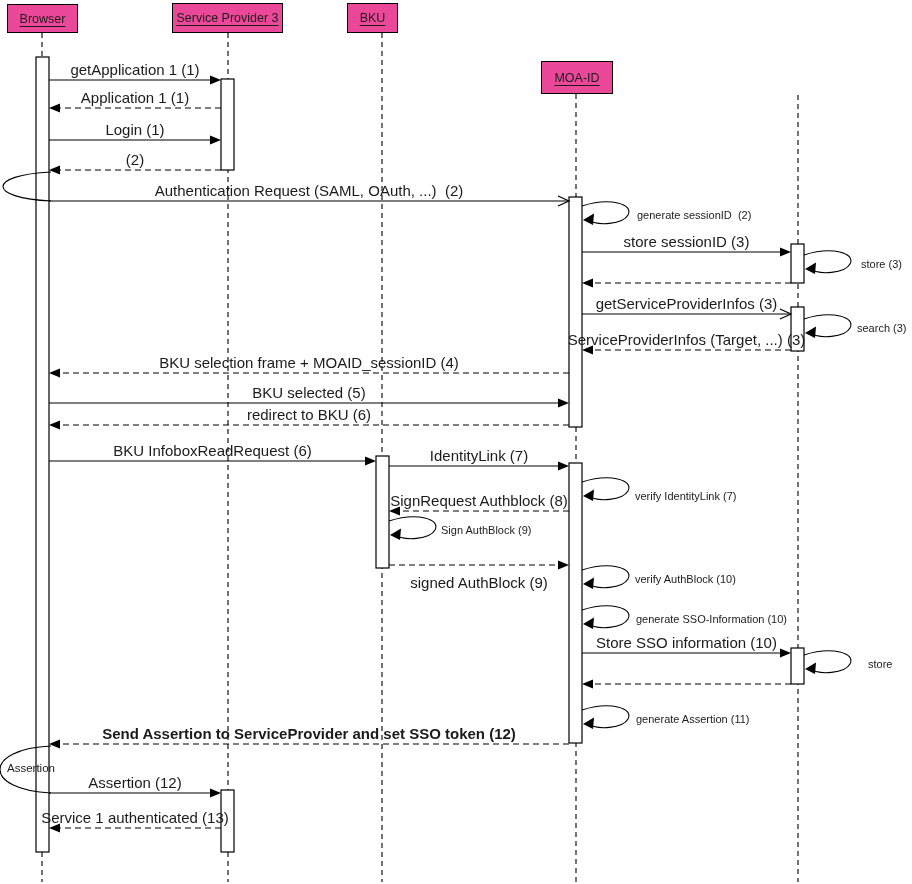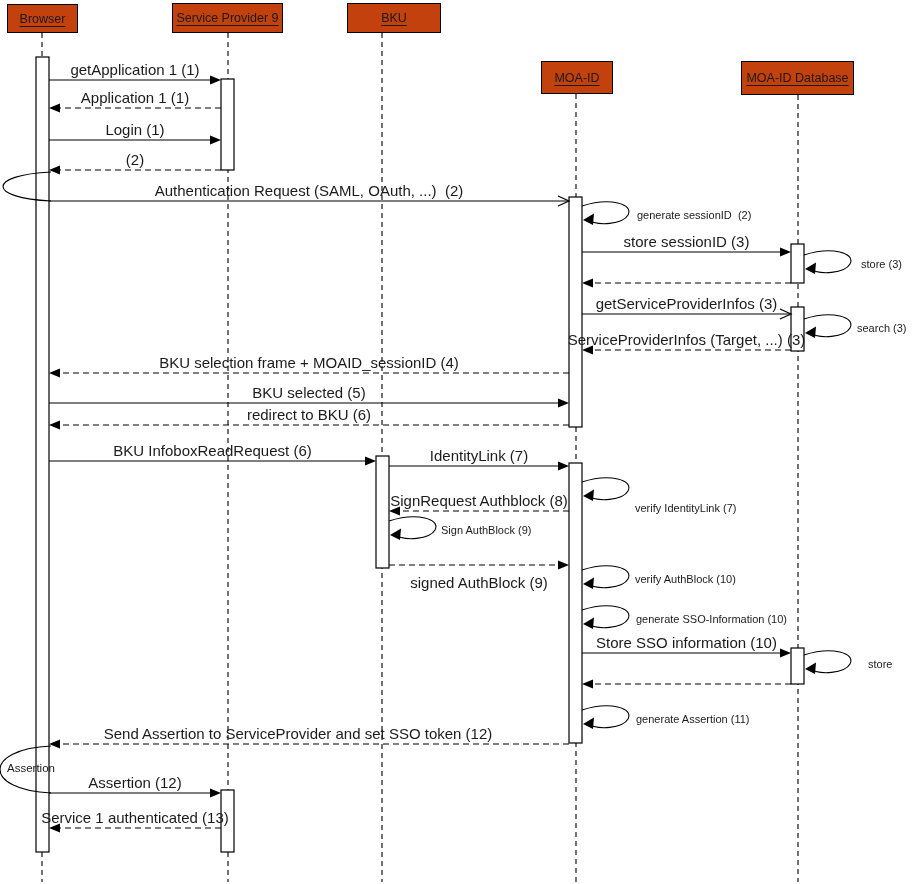--- a/index.html
+++ b/index.html
@@ -3,21 +3,21 @@
 <meta charset="utf-8">
 <style>
   html,body{margin:0;padding:0;background:#ffffff;}
   #stage{
     position:relative;width:912px;height:884px;background:#ffffff;
     font-family:"Liberation Sans","DejaVu Sans",sans-serif;overflow:hidden;
   }
   #layer-svg{position:absolute;left:0;top:0;width:912px;height:884px;}
   .actor-box{
     position:absolute;box-sizing:border-box;border:1.4px solid #000;
-    background:#c2410c;display:flex;align-items:center;justify-content:center;
+    background:#ec4899;display:flex;align-items:center;justify-content:center;
     font-size:12.5px;color:#1b1b1b;z-index:3;
   }
   .actor-box span{text-decoration:underline;text-underline-offset:3px;white-space:nowrap;}
   .msg-label{
     position:absolute;transform:translateX(-50%);font-size:15px;color:#1b1b1b;
     white-space:pre;z-index:4;line-height:12px;
   }
   .loop-label{
     position:absolute;font-size:11px;color:#1b1b1b;white-space:pre;z-index:4;line-height:12px;
   }
@@ -117,40 +117,37 @@
     <div class="msg-label" style="left: 686.5px; top: 298px;">getServiceProviderInfos (3)</div>
     <div class="msg-label" style="left: 686.5px; top: 334px;">ServiceProviderInfos (Target, ...) (3)</div>
     <div class="msg-label" style="left: 309px; top: 357px;">BKU selection frame + MOAID_sessionID (4)</div>
     <div class="msg-label" style="left: 309px; top: 387px;">BKU selected (5)</div>
     <div class="msg-label" style="left: 309px; top: 409px;">redirect to BKU (6)</div>
     <div class="msg-label" style="left: 212.5px; top: 445px;">BKU InfoboxReadRequest (6)</div>
     <div class="msg-label" style="left: 479px; top: 450px;">IdentityLink (7)</div>
     <div class="msg-label" style="left: 479px; top: 495px;">SignRequest Authblock (8)</div>
     <div class="msg-label" style="left: 479px; top: 549px; margin-top: 28px;">signed AuthBlock (9)</div>
     <div class="msg-label" style="left: 686.5px; top: 637px;">Store SSO information (10)</div>
-    <div class="msg-label" style="left: 298px; top: 728px;">Send Assertion to ServiceProvider and set SSO token (12)</div>
+    <div class="msg-label" style="left: 309px; top: 728px; font-weight: bold;">Send Assertion to ServiceProvider and set SSO token (12)</div>
     <div class="msg-label" style="left: 135px; top: 777px;">Assertion (12)</div>
     <div class="msg-label" style="left: 135px; top: 812px;">Service 1 authenticated (13)</div>
     <div class="loop-label" style="left: 637px; top: 209px;">generate sessionID  (2)</div>
     <div class="loop-label" style="left: 861px; top: 258px;">store (3)</div>
     <div class="loop-label" style="left: 857px; top: 322px;">search (3)</div>
-    <div class="loop-label" style="left: 635px; top: 502px;">verify IdentityLink (7)</div>
+    <div class="loop-label" style="left: 635px; top: 490px;">verify IdentityLink (7)</div>
     <div class="loop-label" style="left: 441px; top: 524px;">Sign AuthBlock (9)</div>
     <div class="loop-label" style="left: 635px; top: 573px;">verify AuthBlock (10)</div>
     <div class="loop-label" style="left: 636px; top: 613px;">generate SSO-Information (10)</div>
     <div class="loop-label" style="left: 868px; top: 658px;">store</div>
     <div class="loop-label" style="left: 636px; top: 713px;">generate Assertion (11)</div>
     <div class="actor-box" style="left: 7px; top: 4px; width: 71px; height: 29px;">
       <span>Browser</span>
     </div>
     <div class="actor-box" style="left: 172px; top: 3px; width: 111px; height: 30px;">
-      <span>Service Provider 9</span>
+      <span>Service Provider 3</span>
     </div>
-    <div class="actor-box" style="left: 347px; top: 3px; width: 94px; height: 30px;">
+    <div class="actor-box" style="left: 347px; top: 3px; width: 51px; height: 30px;">
       <span>BKU</span>
     </div>
     <div class="actor-box" style="left: 541px; top: 61px; width: 72px; height: 33px;">
       <span>MOA-ID</span>
     </div>
-    <div class="actor-box" style="left: 741px; top: 61px; width: 113px; height: 34px;">
-      <span>MOA-ID Database</span>
-    </div>
   </div>
 
 </body></html>

